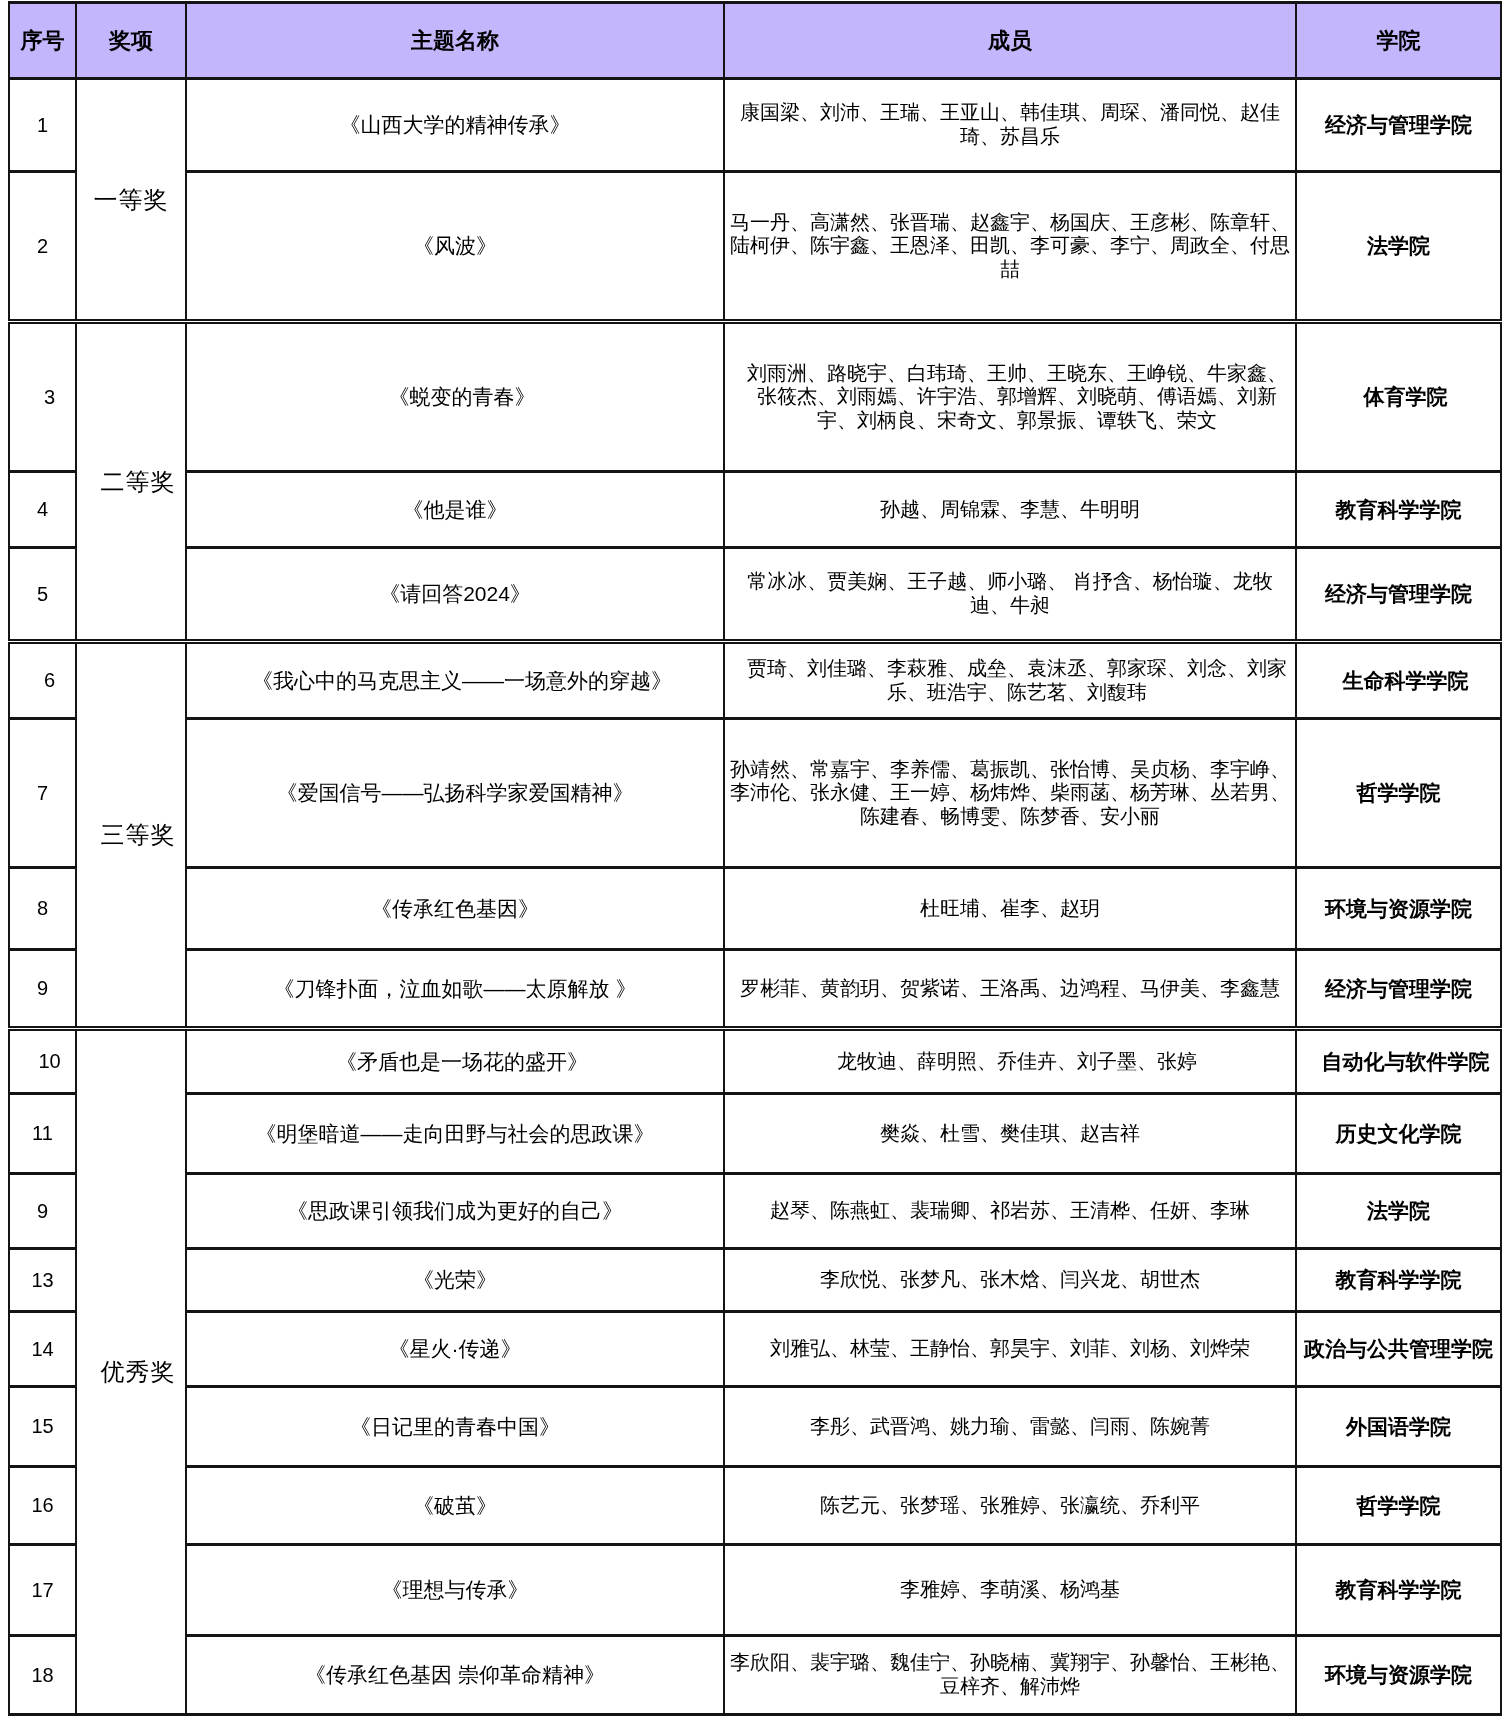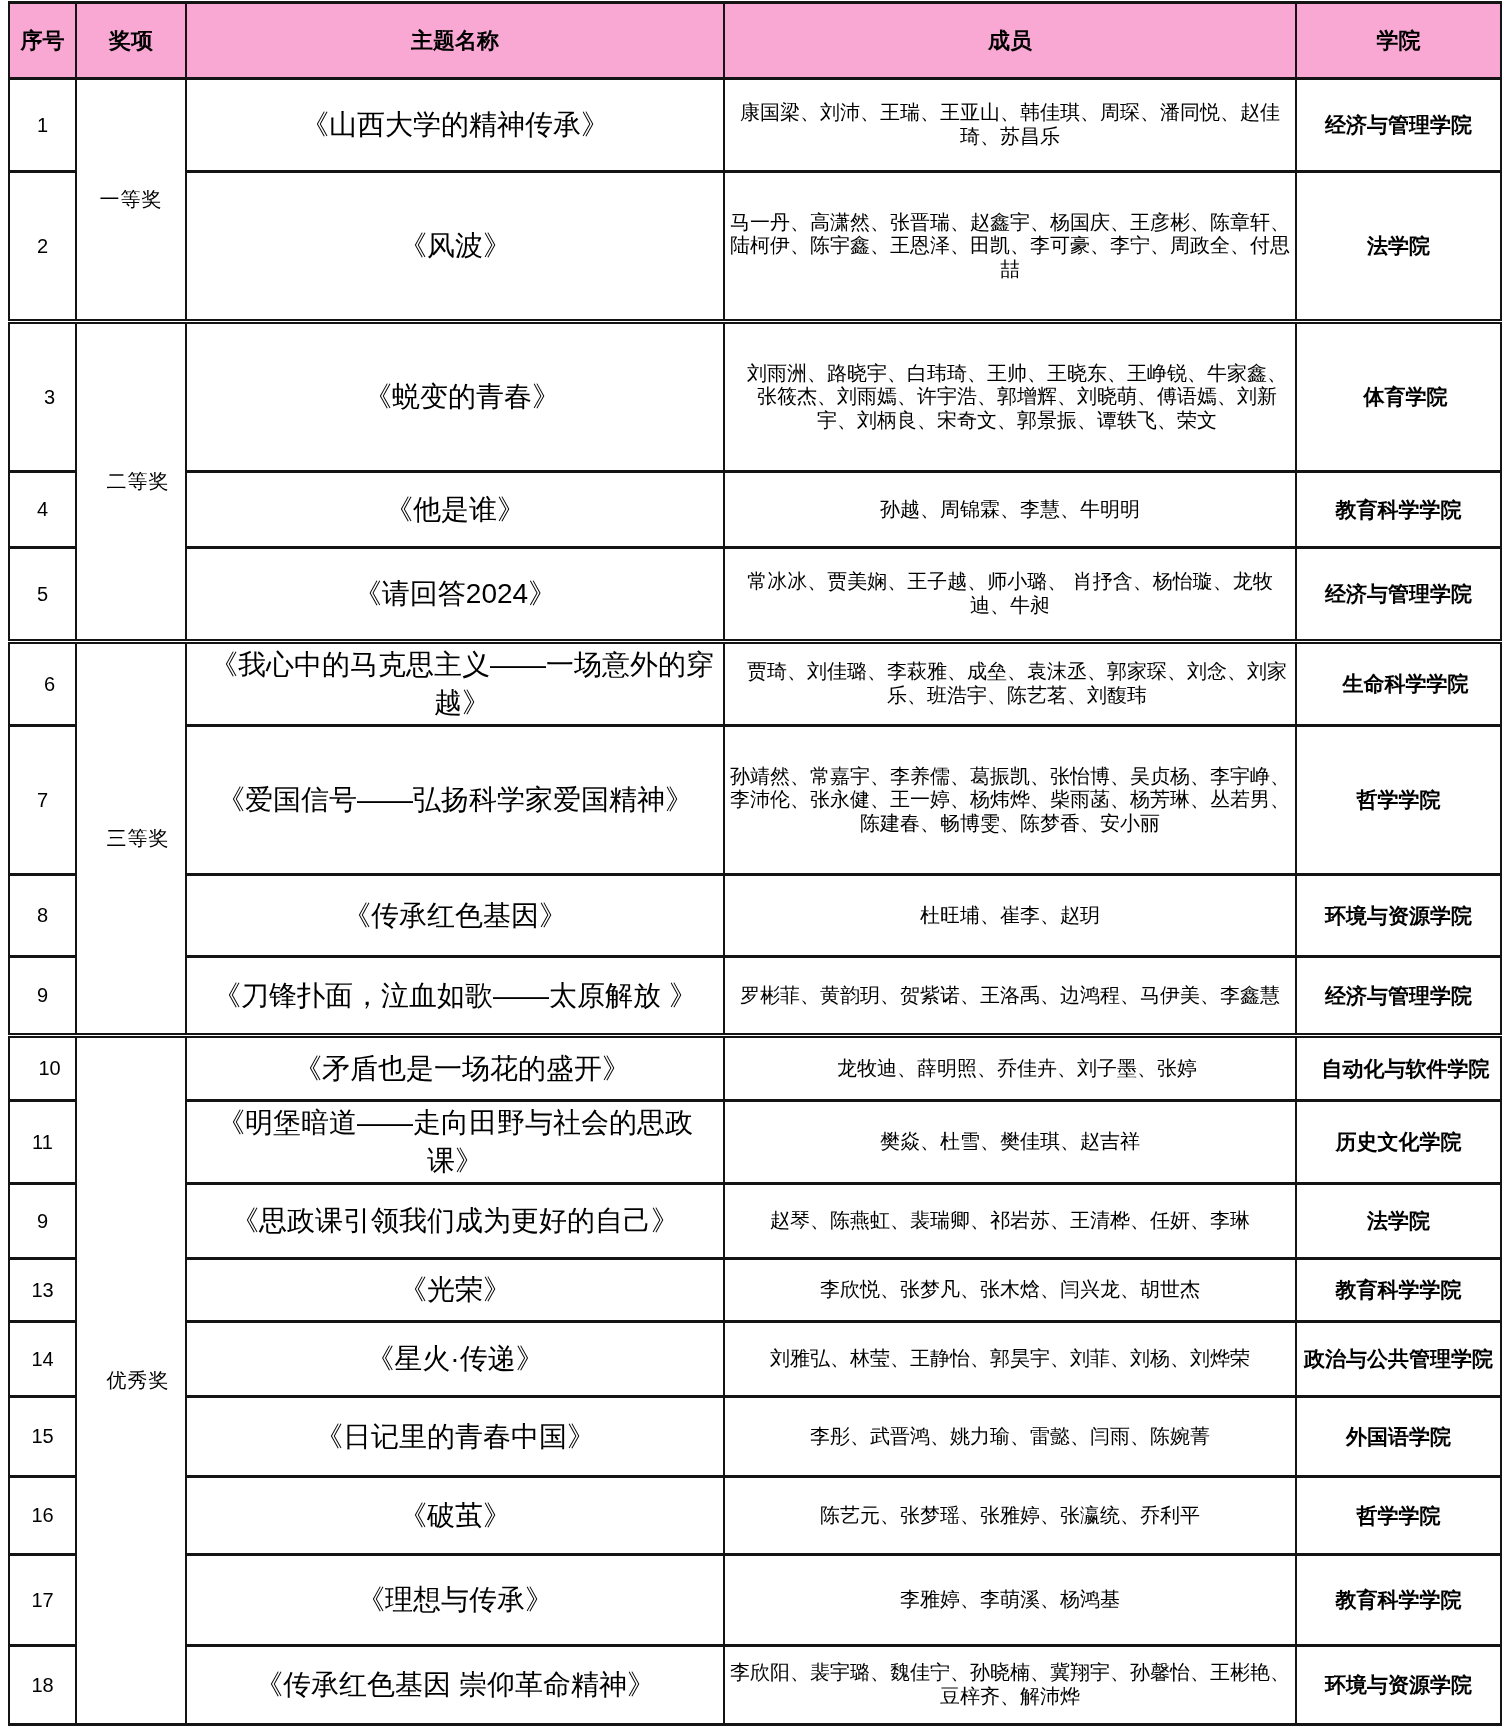--- a/index.html
+++ b/index.html
@@ -34,29 +34,29 @@
     overflow: hidden;
     word-break: break-all;
   }
   table.awards {
     border: 2px solid #141414;
   }
   thead th {
     font-size: 22px;
     font-weight: bold;
     border-bottom: 5px double #141414;   
-    background: #f9a8d4;
+    background: #c4b5fd;
   }
   tr.group-start td {
     border-top: 5px double #141414;      
     padding-left: 19px;
   }
   td.serial   { font-size: 20px; }
-  td.award    { font-size: 20px; letter-spacing: 1px; }
-  td.title    { font-size: 28px; }
+  td.award    { font-size: 24px; letter-spacing: 1px; }
+  td.title    { font-size: 21px; }
   td.members  { font-size: 20px; line-height: 1.18; }
   td.college  { font-size: 21px; font-weight: bold; }
 </style>
 </head>
 <body>
 
 <div class="page">
   <table class="awards">
     <colgroup>
       <col style="width:67px">

